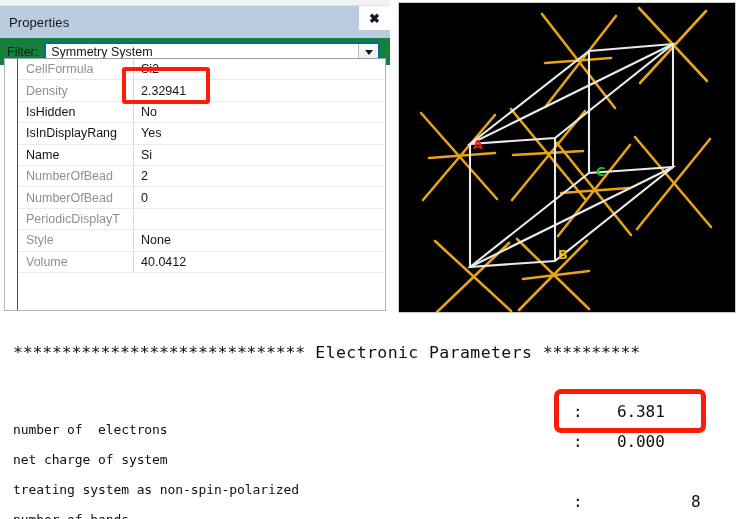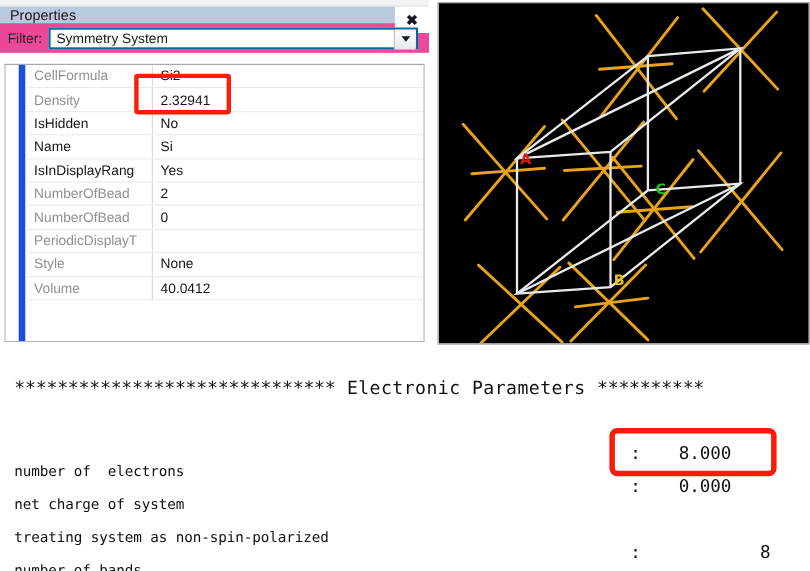--- a/index.html
+++ b/index.html
@@ -41,21 +41,21 @@
     position: absolute;
     left: 0; top: 6px;
     width: 390px;
     height: 309px;
     background: #ffffff;
     box-sizing: border-box;
   }
 
   .panel-header {
     position: relative;
-    height: 15px;
+    height: 32px;
     background: #b9cbdf;
     display: flex;
     align-items: center;
   }
   .panel-title {
     margin-left: 9px;
     font-size: 13px;
     color: #141414;
     letter-spacing: 0.1px;
   }
@@ -79,21 +79,21 @@
     cursor: pointer;
     line-height: 1;
   }
 
   
   .filter-row {
     height: 27px;
     display: flex;
     align-items: center;
     padding-left: 7px;
-    background: #ec4899;
+    background: #15803d;
     box-sizing: border-box;
     justify-content: center;
   }
   .filter-label {
     font-size: 12.5px;
     color: #17191c;
     margin-right: 6px;
   }
   .filter-combo {
     position: relative;
@@ -142,21 +142,21 @@
     height: 253px;
     border: 1px solid #b0b6bd;
     border-top: 1px solid #9aa0a7;
     background: #ffffff;
     box-sizing: border-box;
     overflow: hidden;
   }
   .grid-inner {
     position: relative;
     margin-left: 12px;
-    border-left: 6px solid #1d4ed8;
+    border-left: 1px solid #1d4ed8;
     height: 100%;
     box-sizing: border-box;
   }
   .prow {
     display: flex;
     height: 21.4px;
     align-items: center;
     border-bottom: 1px solid #e9ebee;
     box-sizing: border-box;
   }
@@ -333,26 +333,26 @@
         </div>
         <div class="prow">
           <div class="pname">Density</div>
           <div class="pval">2.32941</div>
         </div>
         <div class="prow">
           <div class="pname editable">IsHidden</div>
           <div class="pval">No</div>
         </div>
         <div class="prow">
+          <div class="pname editable">IsInDisplayRang</div>
+          <div class="pval">Yes</div>
+        </div>
+        <div class="prow">
           <div class="pname editable">Name</div>
           <div class="pval">Si</div>
-        </div>
-        <div class="prow">
-          <div class="pname editable">IsInDisplayRang</div>
-          <div class="pval">Yes</div>
         </div>
         <div class="prow">
           <div class="pname">NumberOfBead</div>
           <div class="pval">2</div>
         </div>
         <div class="prow">
           <div class="pname">NumberOfBead</div>
           <div class="pval">0</div>
         </div>
         <div class="prow">
@@ -426,21 +426,21 @@
       <text x="159" y="256" fill="#e8c317">B</text>
       <text x="197" y="173" fill="#1fc21f">C</text>
     </g>
   </svg>
 </div>
 
 <div class="console">
   <div class="stars-line"><span>******************************</span><span class="title-txt"> Electronic Parameters </span><span>**********</span></div>
 
   <div class="cline l1">number of  electrons</div>
-  <div class="cval  v1"><span class="colon">:</span><span class="num">8.000</span></div>
+  <div class="cval  v1"><span class="colon">:</span><span class="num">6.381</span></div>
 
   <div class="cline l2">net charge of system</div>
   <div class="cval  v2"><span class="colon">:</span><span class="num">0.000</span></div>
 
   <div class="cline l4">number of bands</div>
 
   <div class="cline l3">treating system as non-spin-polarized</div>
   <div class="cval  v4"><span class="colon">:</span><span class="num">8</span></div>
 
   <div class="anno-electrons"></div>

